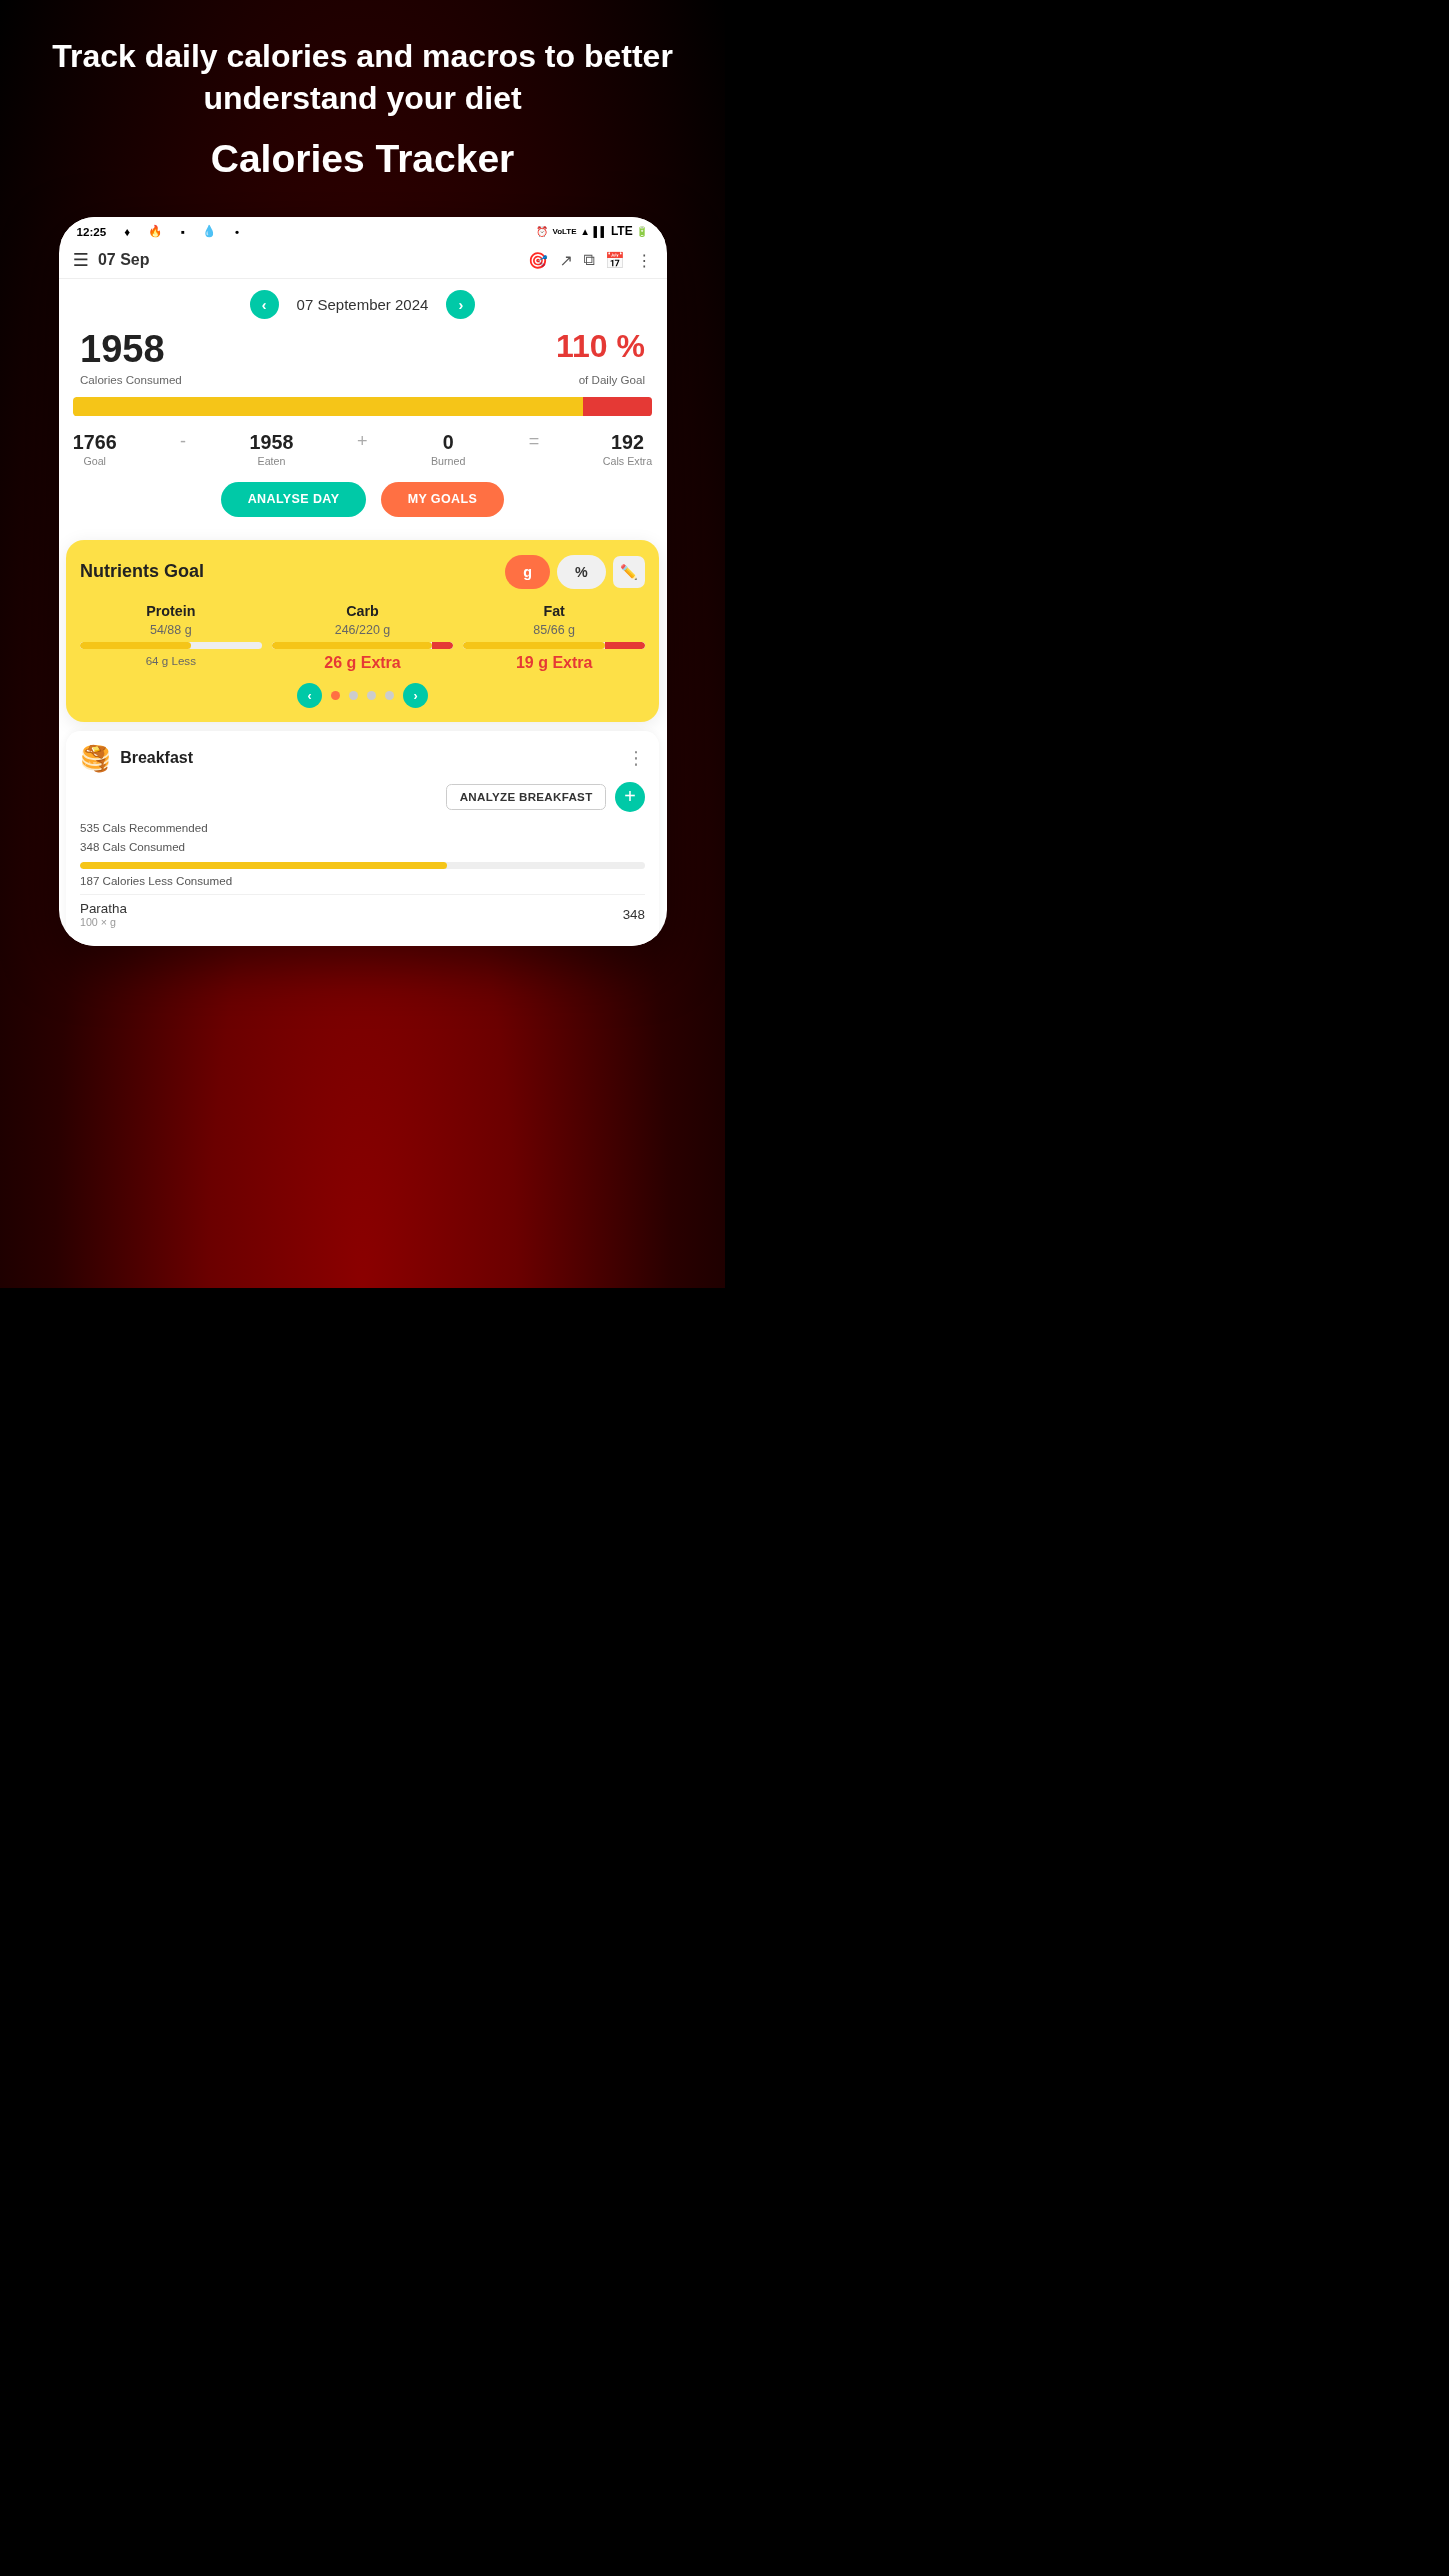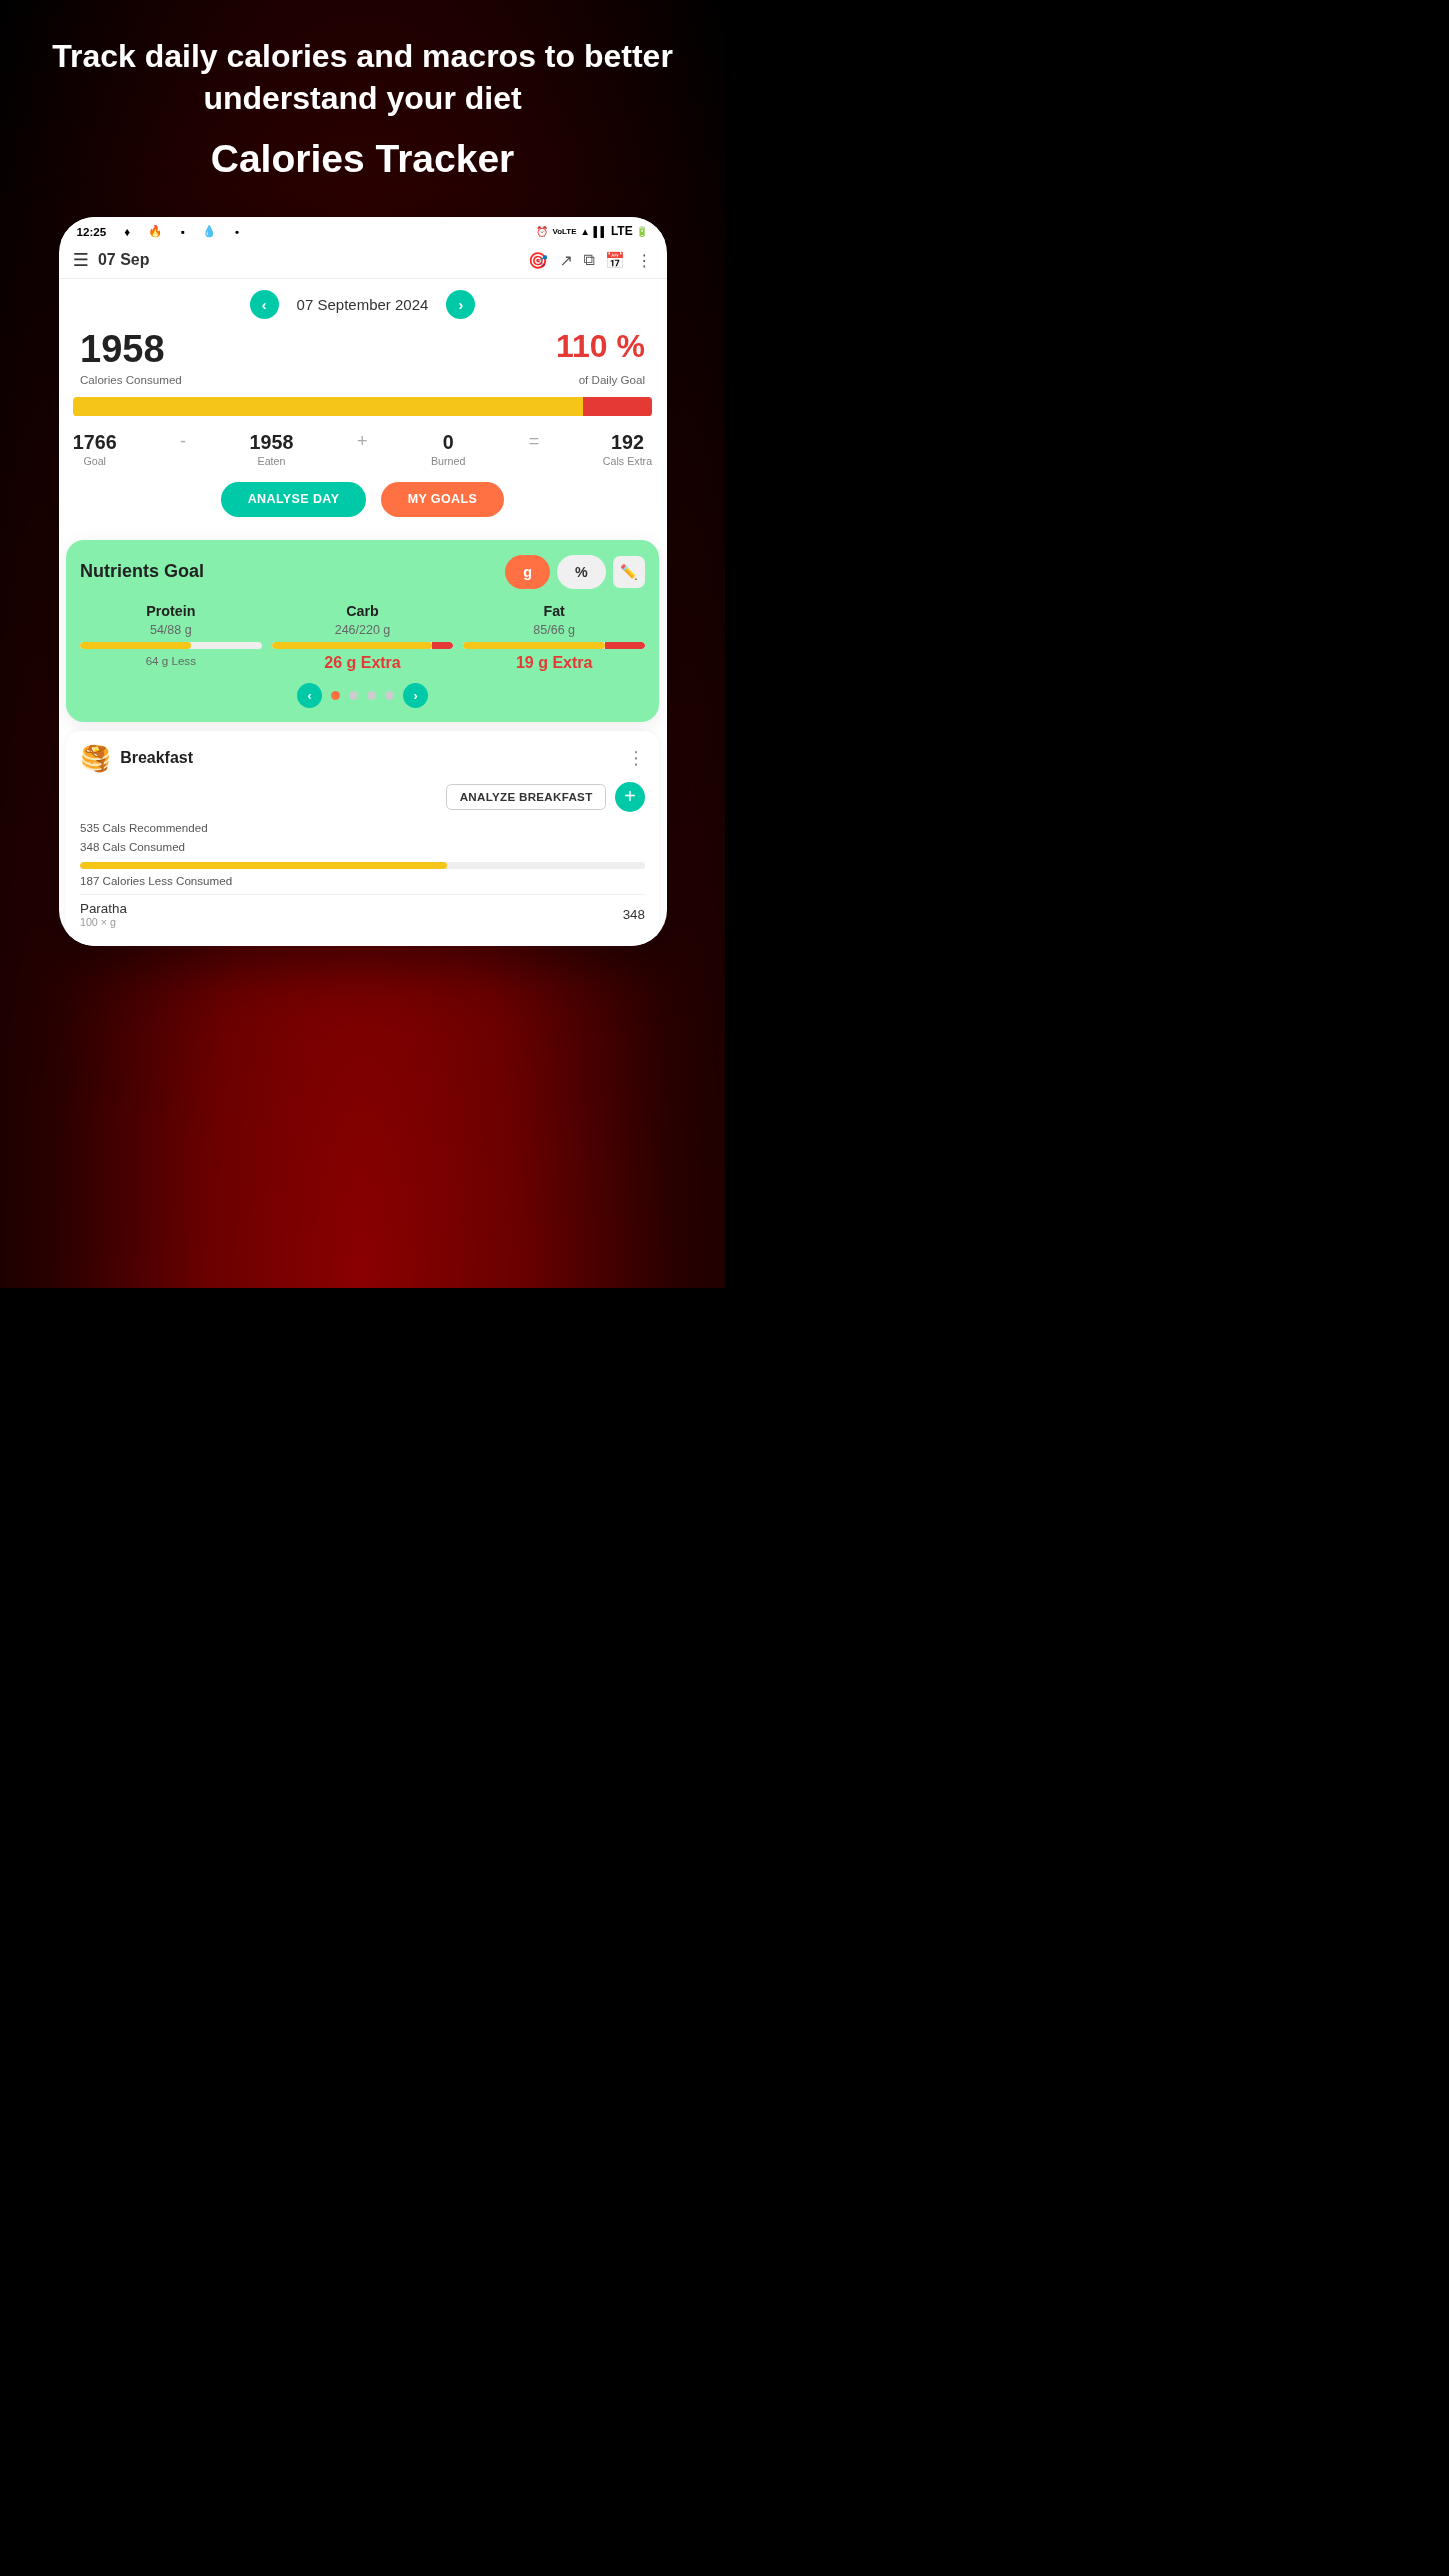--- a/index.html
+++ b/index.html
@@ -184,21 +184,21 @@
       border-radius: 27px;
       padding: 10.7px 27px;
       font-size: 12.5px;
       font-weight: 700;
       letter-spacing: 0.4px;
       cursor: pointer;
     }
 
     
     .nutrients-card {
-      background: #86efac;
+      background: #fde047;
       border-radius: 18px;
       margin: 9px 7.2px;
       padding: 14.3px;
       box-shadow: 0 3.6px 18px rgba(0,0,0,0.08);
     }
 
     .nutrients-header {
       display: flex;
       justify-content: space-between;
       align-items: center;

